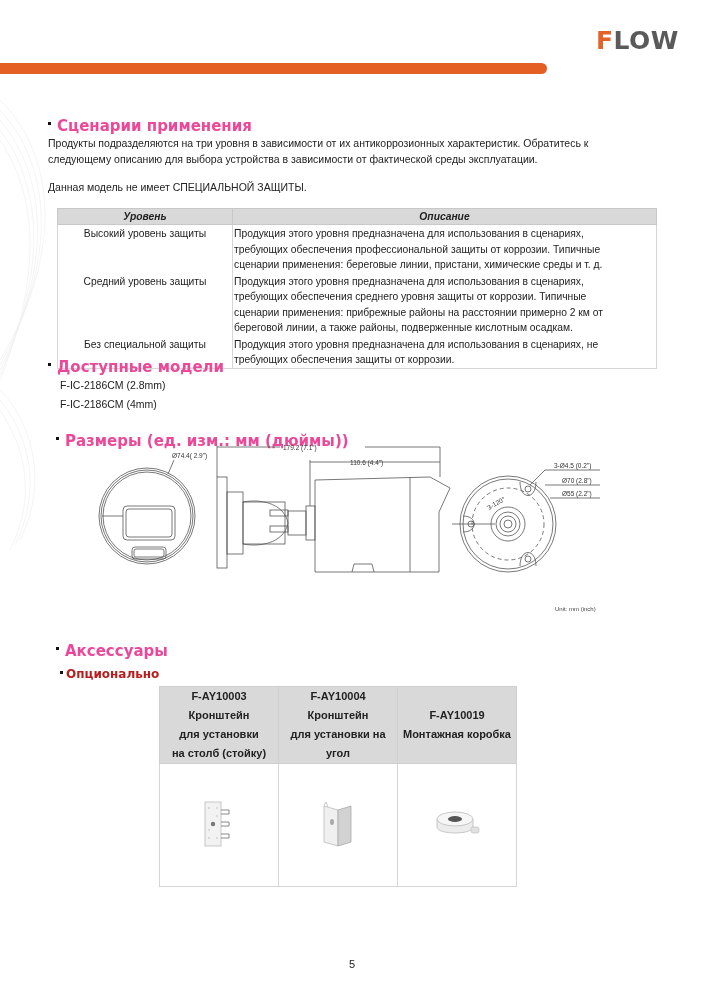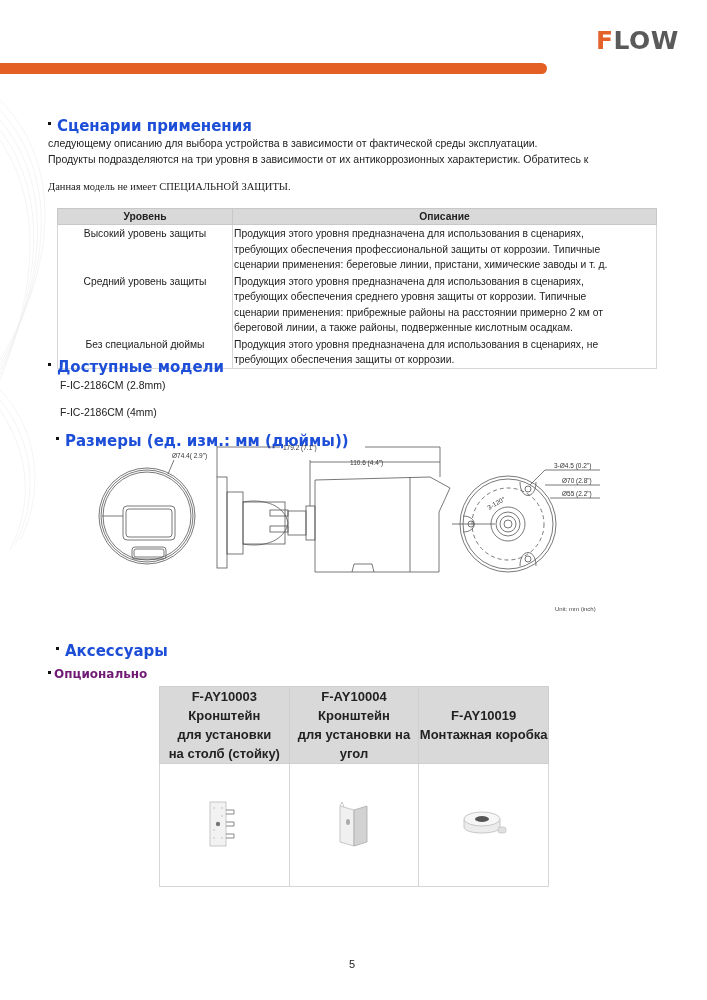--- a/index.html
+++ b/index.html
@@ -7,40 +7,40 @@
     width: 707px; height: 1000px; position: relative; overflow: hidden;
     background: #ffffff; color: #111;
     font-family: "Liberation Sans", "DejaVu Sans", sans-serif;
   }
   .wave { position: absolute; left: 0; top: 60px; width: 80px; height: 560px; pointer-events: none; }
   .logo { position: absolute; left: 586px; top: 27px; height: 26px; display: flex; align-items: center; }
   .logo-text { font-weight: bold; font-size: 25px; letter-spacing: 0.5px; color: #5a5a5a; font-family: "DejaVu Sans", sans-serif; margin-left: 10px; }
   .logo-f { color: #e2622a; }
   .orange-bar { position: absolute; left: 0; top: 63px; width: 547px; height: 11px; background: #e35f24; border-radius: 0 6px 6px 0; }
 
-  .h2 { position: absolute; font-weight: bold; font-size: 15px; color: #1d4ed8; font-family: "DejaVu Sans", sans-serif; }
+  .h2 { position: absolute; font-weight: bold; font-size: 15px; color: #ec4899; font-family: "DejaVu Sans", sans-serif; }
   .h2 .bullet { display: inline-block; width: 3px; height: 3px; background: #111; vertical-align: middle; margin-right: 6px; position: relative; top: -3px; }
-  .h3 { position: absolute; font-weight: bold; font-size: 12px; color: #701a75; font-family: "DejaVu Sans", sans-serif; }
+  .h3 { position: absolute; font-weight: bold; font-size: 12px; color: #b91c1c; font-family: "DejaVu Sans", sans-serif; margin-left: 12px; }
   .h3 .bullet { display: inline-block; width: 3px; height: 3px; background: #111; vertical-align: middle; margin-right: 3px; position: relative; top: -2px; }
 
   .para { position: absolute; left: 48px; font-size: 10.5px; line-height: 16px; color: #222; width: 600px; }
 
   table.levels { position: absolute; left: 57px; top: 208px; width: 600px; border-collapse: collapse; font-size: 10.3px; color: #222; }
-  table.levels th { background: #d9d9d9; font-weight: bold; height: 15px; padding: 0; font-size: 10.3px; border: 1px solid #c8c8c8; }
+  table.levels th { background: #d9d9d9; font-weight: bold; height: 15px; padding: 0; font-size: 10.3px; border: 1px solid #c8c8c8; font-style: italic; }
   table.levels td { vertical-align: top; border: 1px solid #d6d6d6; border-top: none; border-bottom: none; padding: 1px 0 0 0; line-height: 15.5px; }
   table.levels tr.last td { border-bottom: 1px solid #d6d6d6; }
   table.levels td.lvl { text-align: center; width: 174px; }
   table.levels td.desc { padding-left: 1px; padding-right: 4px; }
 
   .model { position: absolute; left: 48px; font-size: 10.5px; color: #222; padding-left: 12px; }
 
   .dims { position: absolute; left: 90px; top: 440px; width: 540px; height: 150px; }
   .unit-note { position: absolute; left: 555px; top: 606px; font-size: 6px; color: #444; }
 
-  table.acc { position: absolute; left: 159px; top: 686px; width: 390px; border-collapse: collapse; font-size: 13px; font-weight: bold; color: #222; }
+  table.acc { position: absolute; left: 159px; top: 686px; width: 358px; border-collapse: collapse; font-size: 11px; font-weight: bold; color: #222; }
   table.acc th { background: #d9d9d9; height: 72px; vertical-align: middle; text-align: center; line-height: 19px; padding: 0; font-weight: bold; border: 1px solid #cfcfcf; width: 33.3%; }
   table.acc td { height: 120px; border: 1px solid #d6d6d6; text-align: center; vertical-align: middle; }
   .acc-img { display: inline-block; }
 
   .page-num { position: absolute; left: 349px; top: 958px; font-size: 11px; color: #222; }
 </style>
 </head>
 <body>
 
 <svg class="wave" viewBox="0 0 80 560">
@@ -58,65 +58,65 @@
 
 <div class="logo">
   <span class="logo-text"><span class="logo-f">F</span><span>LOW</span></span>
 </div>
 <div class="orange-bar"></div>
 
 <div class="h2" style="left:48px; top:117px;">
   <span class="bullet"></span><span>Сценарии применения</span>
 </div>
 <div class="para" style="top:135px;">
+  <div>Продукты подразделяются на три уровня в зависимости от их антикоррозионных характеристик. Обратитесь к</div>
   <div>следующему описанию для выбора устройства в зависимости от фактической среды эксплуатации.</div>
-  <div>Продукты подразделяются на три уровня в зависимости от их антикоррозионных характеристик. Обратитесь к</div>
-</div>
-<div class="para" style="top:179px;font-family:Liberation Serif, serif;">Данная модель не имеет СПЕЦИАЛЬНОЙ ЗАЩИТЫ.</div>
+</div>
+<div class="para" style="top:179px;">Данная модель не имеет СПЕЦИАЛЬНОЙ ЗАЩИТЫ.</div>
 
 <table class="levels">
   <thead>
     <tr>
       <th>Уровень</th>
       <th>Описание</th>
     </tr>
   </thead>
   <tbody>
     <tr>
       <td class="lvl">Высокий уровень защиты</td>
       <td class="desc">
         <div>Продукция этого уровня предназначена для использования в сценариях,</div>
         <div>требующих обеспечения профессиональной защиты от коррозии. Типичные</div>
-        <div>сценарии применения: береговые линии, пристани, химические заводы и т. д.</div>
+        <div>сценарии применения: береговые линии, пристани, химические среды и т. д.</div>
       </td>
     </tr>
     <tr>
       <td class="lvl">Средний уровень защиты</td>
       <td class="desc">
         <div>Продукция этого уровня предназначена для использования в сценариях,</div>
         <div>требующих обеспечения среднего уровня защиты от коррозии. Типичные</div>
         <div>сценарии применения: прибрежные районы на расстоянии примерно 2 км от</div>
         <div>береговой линии, а также районы, подверженные кислотным осадкам.</div>
       </td>
     </tr>
     <tr class="last">
-      <td class="lvl">Без специальной дюймы</td>
+      <td class="lvl">Без специальной защиты</td>
       <td class="desc">
         <div>Продукция этого уровня предназначена для использования в сценариях, не</div>
         <div>требующих обеспечения защиты от коррозии.</div>
       </td>
     </tr>
   </tbody>
 </table>
 
 <div class="h2" style="left:48px; top:358px;">
   <span class="bullet"></span><span>Доступные модели</span>
 </div>
 <div class="model" style="top:379px;">F-IC-2186CM (2.8mm)</div>
-<div class="model" style="top:398px;margin-top:8px;">F-IC-2186CM (4mm)</div>
+<div class="model" style="top:398px;">F-IC-2186CM (4mm)</div>
 
 <div class="h2" style="left:56px; top:432px;">
   <span class="bullet"></span><span>Размеры (ед. изм.: мм (дюймы))</span>
 </div>
 
 <svg class="dims" viewBox="0 0 540 150">
   <g fill="none" stroke="#555" stroke-width="0.8">
 
     <g>
       <circle cx="57" cy="76" r="48"></circle>

